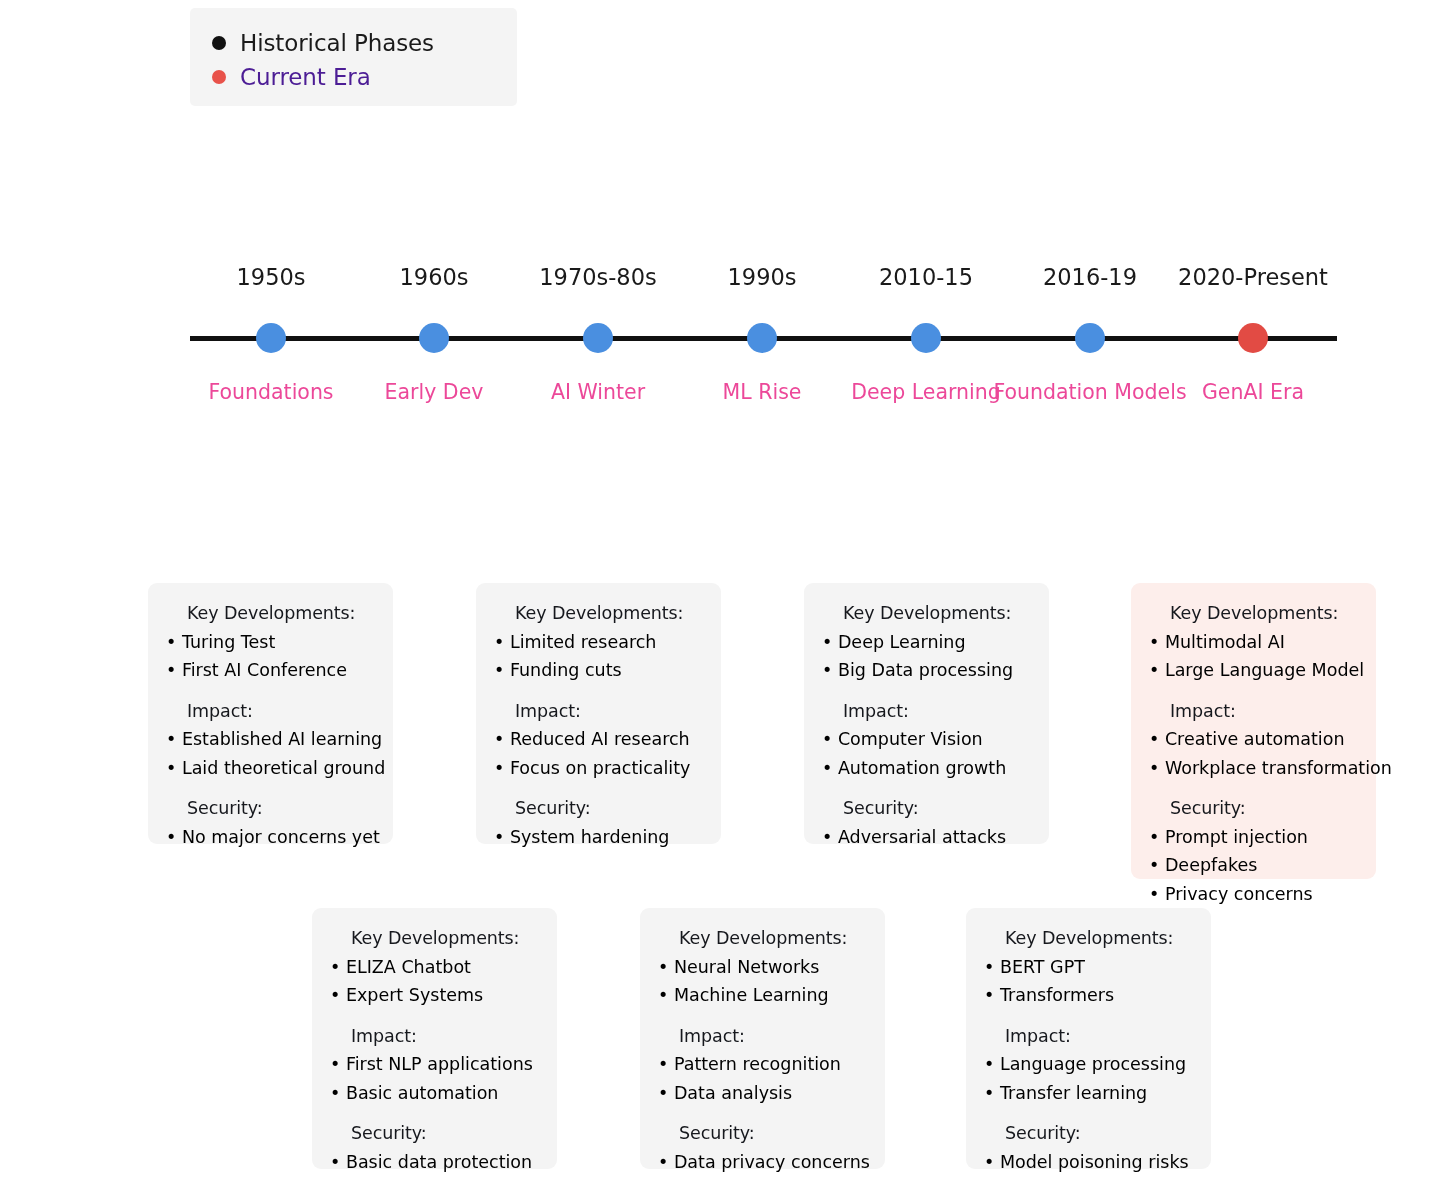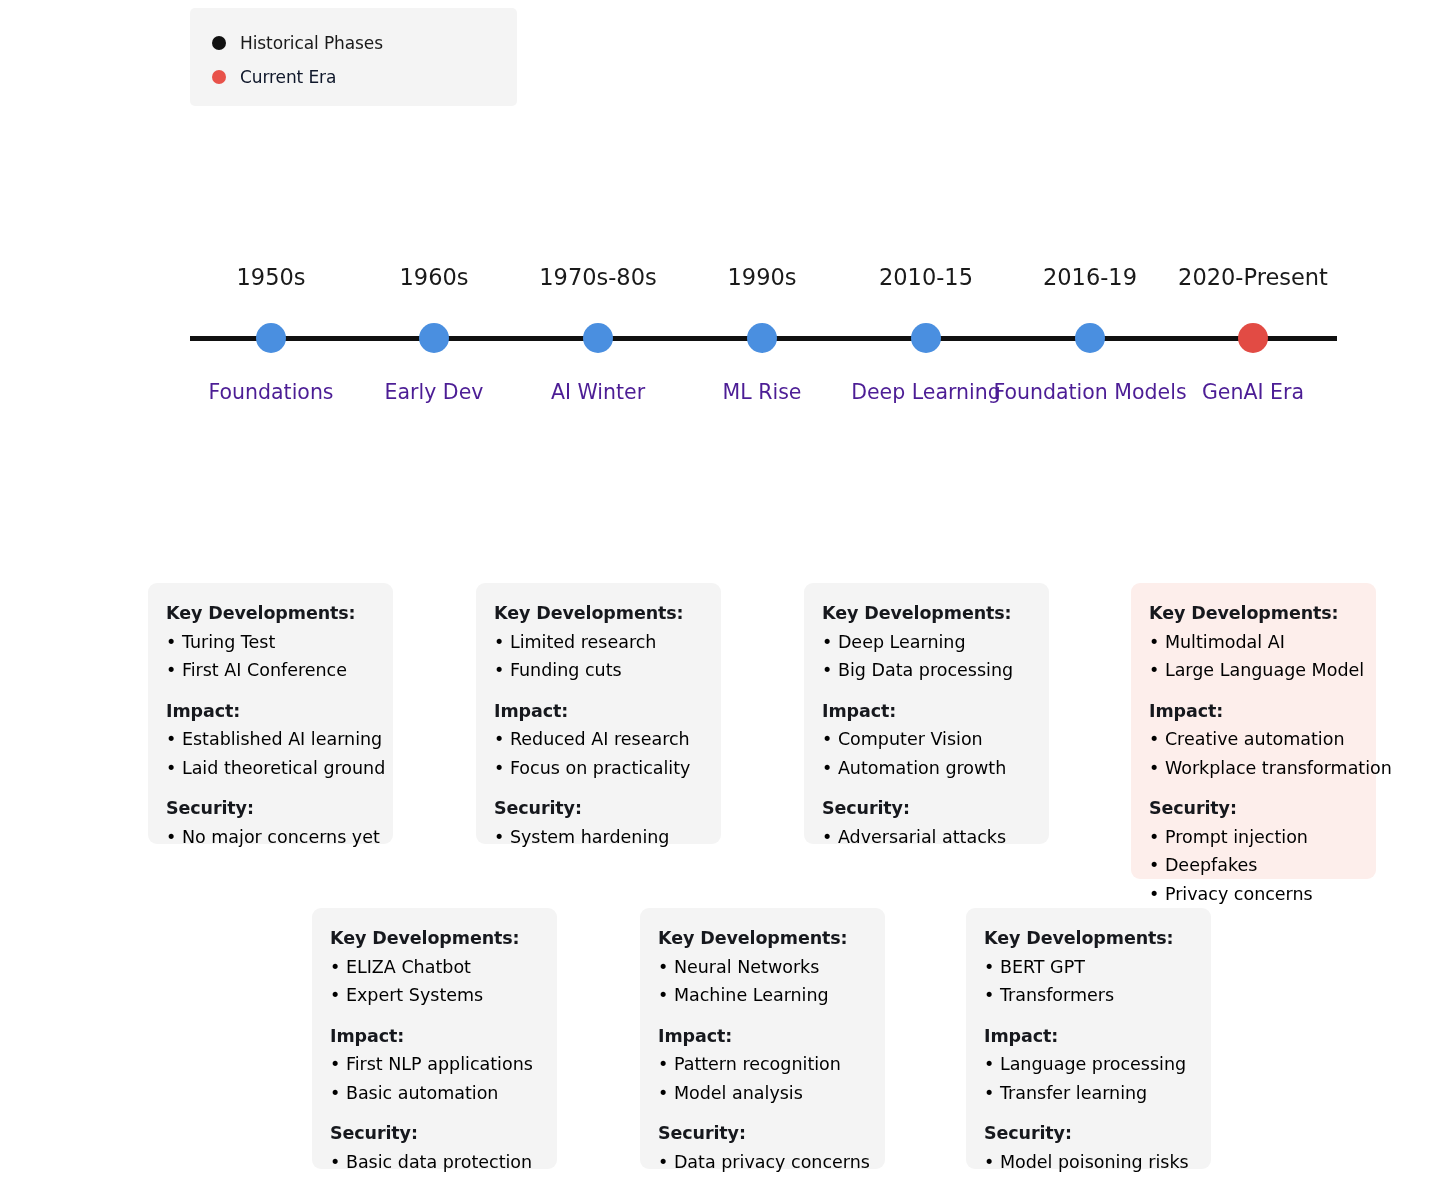--- a/index.html
+++ b/index.html
@@ -38,27 +38,27 @@
   .legend-dot {
     width: 14px;
     height: 14px;
     border-radius: 50%;
     flex: 0 0 auto;
     margin-right: 14px;
   }
   .legend-dot.historical { background: #111111; }
   .legend-dot.current    { background: #e8524a; }
   .legend-label {
-    font-size: 17px;
+    font-size: 23px;
     line-height: 1;
     letter-spacing: -0.1px;
     color: #1a1a1a;
     white-space: nowrap;
   }
-  .legend-label.current { color: #0f172a; }
+  .legend-label.current { color: #4c1d95; }
 
   
   .timeline {
     position: absolute;
     left: 0;
     top: 258px;
     width: 1449px;
     height: 160px;
   }
   .timeline-axis {
@@ -95,40 +95,41 @@
     color: #1a1a1a;
     white-space: nowrap;
   }
   .tl-name {
     position: absolute;
     left: 0;
     top: 124px;
     transform: translateX(-50%);
     font-size: 20.5px;
     line-height: 1;
-    color: #4c1d95;
+    color: #ec4899;
     white-space: nowrap;
   }
 
   
   .card {
     position: absolute;
     background: #f4f4f4;
     border-radius: 9px;
     padding: 22px 20px 20px 18px;
   }
   .card.current { background: #fdeeeb; }
 
   .card-heading {
     font-size: 17.5px;
-    font-weight: bold;
+    font-weight: normal;
     line-height: 1;
     color: #16181d;
     letter-spacing: -0.1px;
     white-space: nowrap;
+    margin-left: 21px;
   }
   .card-heading.spaced { margin-top: 23px; }
 
   .card-item {
     font-size: 17.5px;
     line-height: 1;
     color: #000000;
     margin-top: 11px;
     white-space: nowrap;
   }
@@ -254,21 +255,21 @@
     <div class="card-heading spaced">Security:</div>
     <div class="card-item">Basic data protection</div>
   </div>
 
   <div class="card" style="left:640px; top:908px; width:245px; height:261px">
     <div class="card-heading">Key Developments:</div>
     <div class="card-item">Neural Networks</div>
     <div class="card-item">Machine Learning</div>
     <div class="card-heading spaced">Impact:</div>
     <div class="card-item">Pattern recognition</div>
-    <div class="card-item">Model analysis</div>
+    <div class="card-item">Data analysis</div>
     <div class="card-heading spaced">Security:</div>
     <div class="card-item">Data privacy concerns</div>
   </div>
 
   <div class="card" style="left:966px; top:908px; width:245px; height:261px">
     <div class="card-heading">Key Developments:</div>
     <div class="card-item">BERT GPT</div>
     <div class="card-item">Transformers</div>
     <div class="card-heading spaced">Impact:</div>
     <div class="card-item">Language processing</div>

